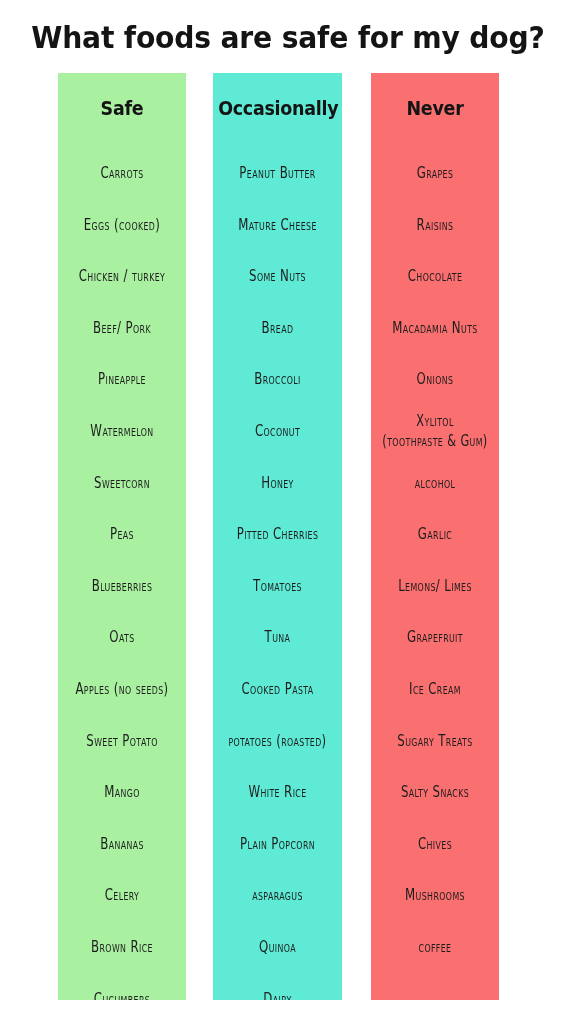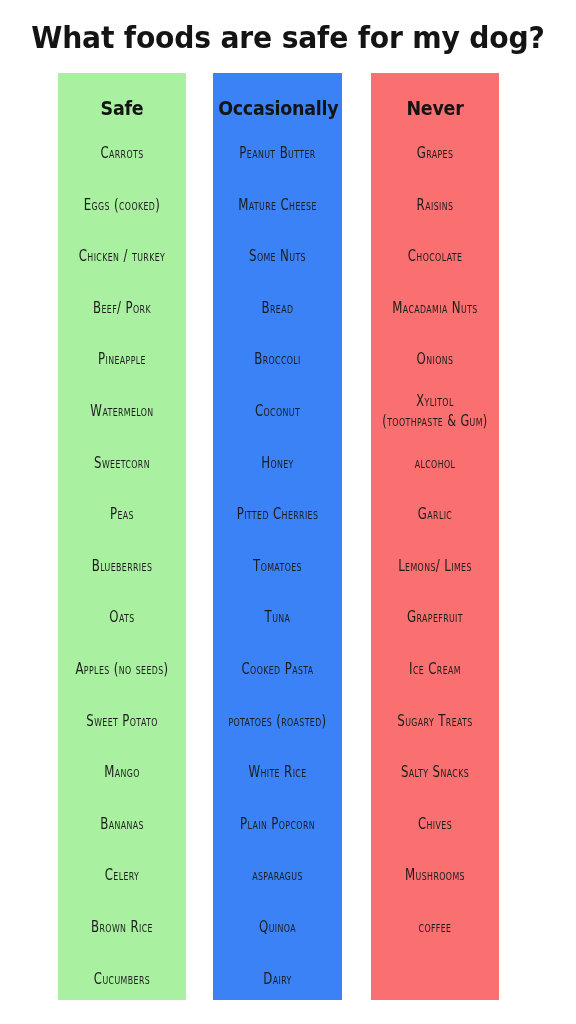--- a/index.html
+++ b/index.html
@@ -67,21 +67,21 @@
     letter-spacing: -0.3px;
     color: #141414;
     transform: scaleX(0.92);
     transform-origin: 50% 50%;
     white-space: nowrap;
   }
 
   .col-list {
     position: absolute;
     left: 0;
-    top: 54px;
+    top: 74px;
     width: 100%;
     list-style: none;
     margin: 0;
     padding: 0;
   }
 
   .list-item {
     height: 51.6px;
     display: flex;
     align-items: center;
@@ -128,21 +128,21 @@
         <li class="list-item" style="color: rgb(28, 28, 28);">Apples (no seeds)</li>
         <li class="list-item" style="color: rgb(28, 28, 28);">Sweet Potato</li>
         <li class="list-item" style="color: rgb(28, 28, 28);">Mango</li>
         <li class="list-item" style="color: rgb(28, 28, 28);">Bananas</li>
         <li class="list-item" style="color: rgb(28, 28, 28);">Celery</li>
         <li class="list-item" style="color: rgb(28, 28, 28);">Brown Rice</li>
         <li class="list-item" style="color: rgb(28, 28, 28);">Cucumbers</li>
       </ul>
   </div>
 
-  <div class="column occasional" style="background: #3b82f6;">
+  <div class="column occasional" style="background: #5eead4;">
     <div class="col-header">Occasionally</div>
     <ul class="col-list">
         <li class="list-item" style="color: rgb(28, 28, 28);">Peanut Butter</li>
         <li class="list-item" style="color: rgb(28, 28, 28);">Mature Cheese</li>
         <li class="list-item" style="color: rgb(28, 28, 28);">Some Nuts</li>
         <li class="list-item" style="color: rgb(28, 28, 28);">Bread</li>
         <li class="list-item" style="color: rgb(28, 28, 28);">Broccoli</li>
         <li class="list-item" style="color: rgb(28, 28, 28);">Coconut</li>
         <li class="list-item" style="color: rgb(28, 28, 28);">Honey</li>
         <li class="list-item" style="color: rgb(28, 28, 28);">Pitted Cherries</li>

